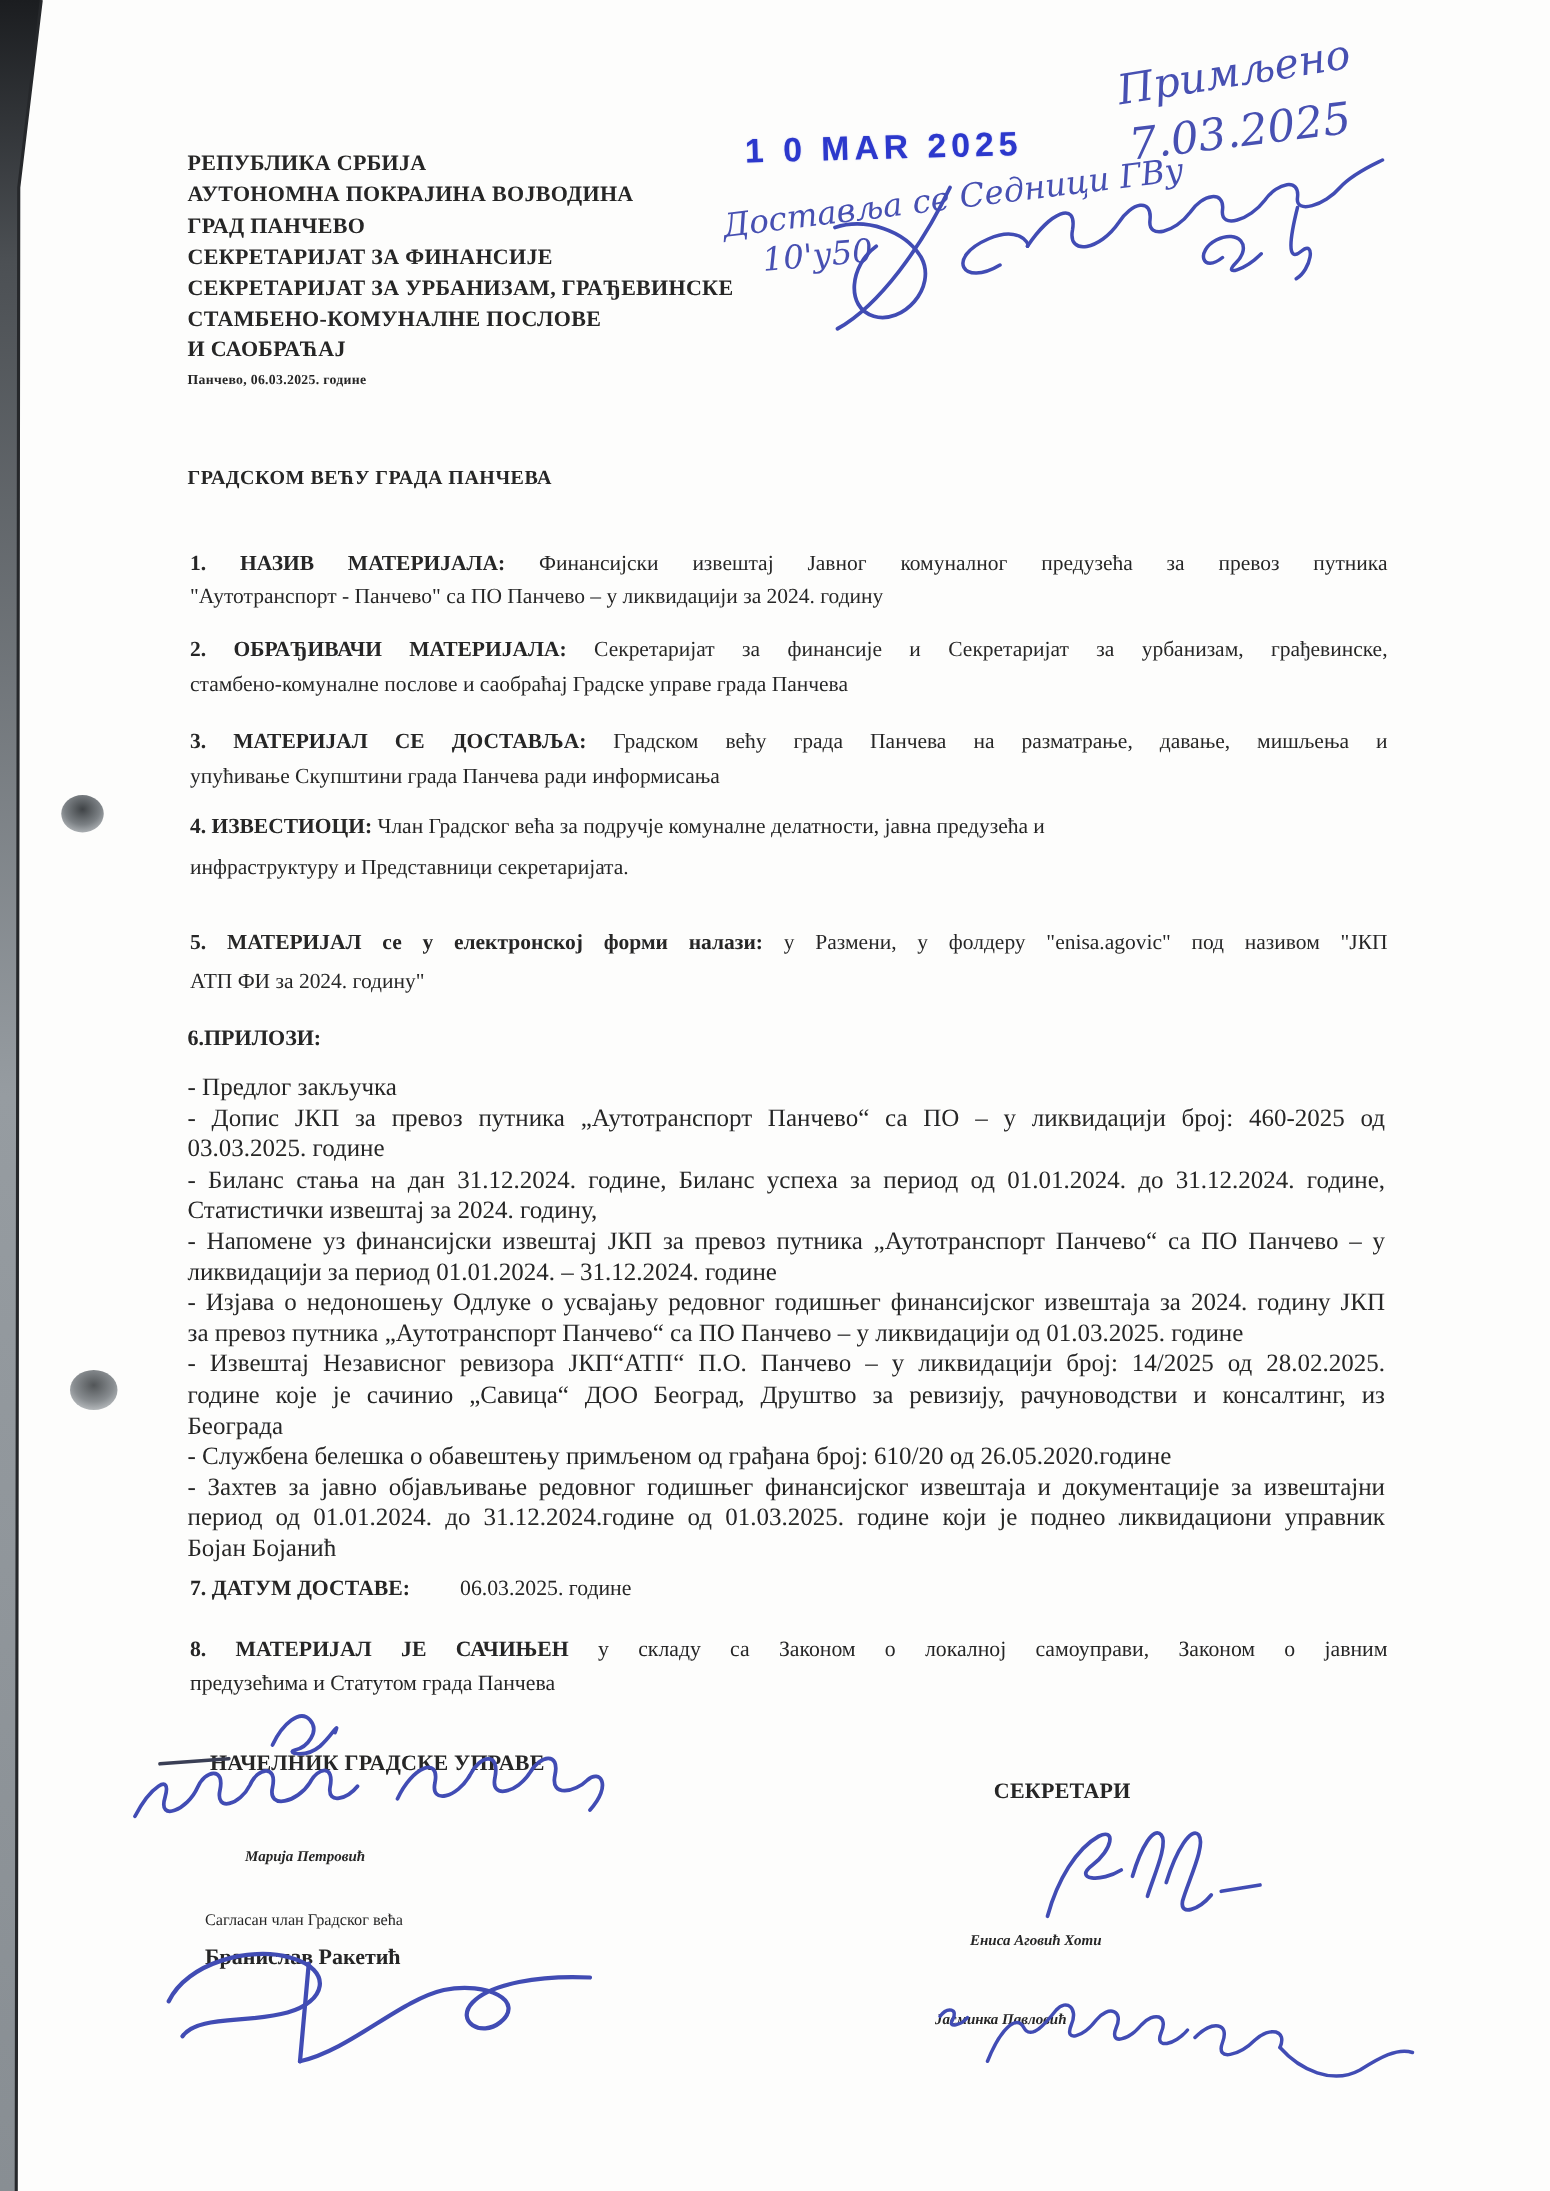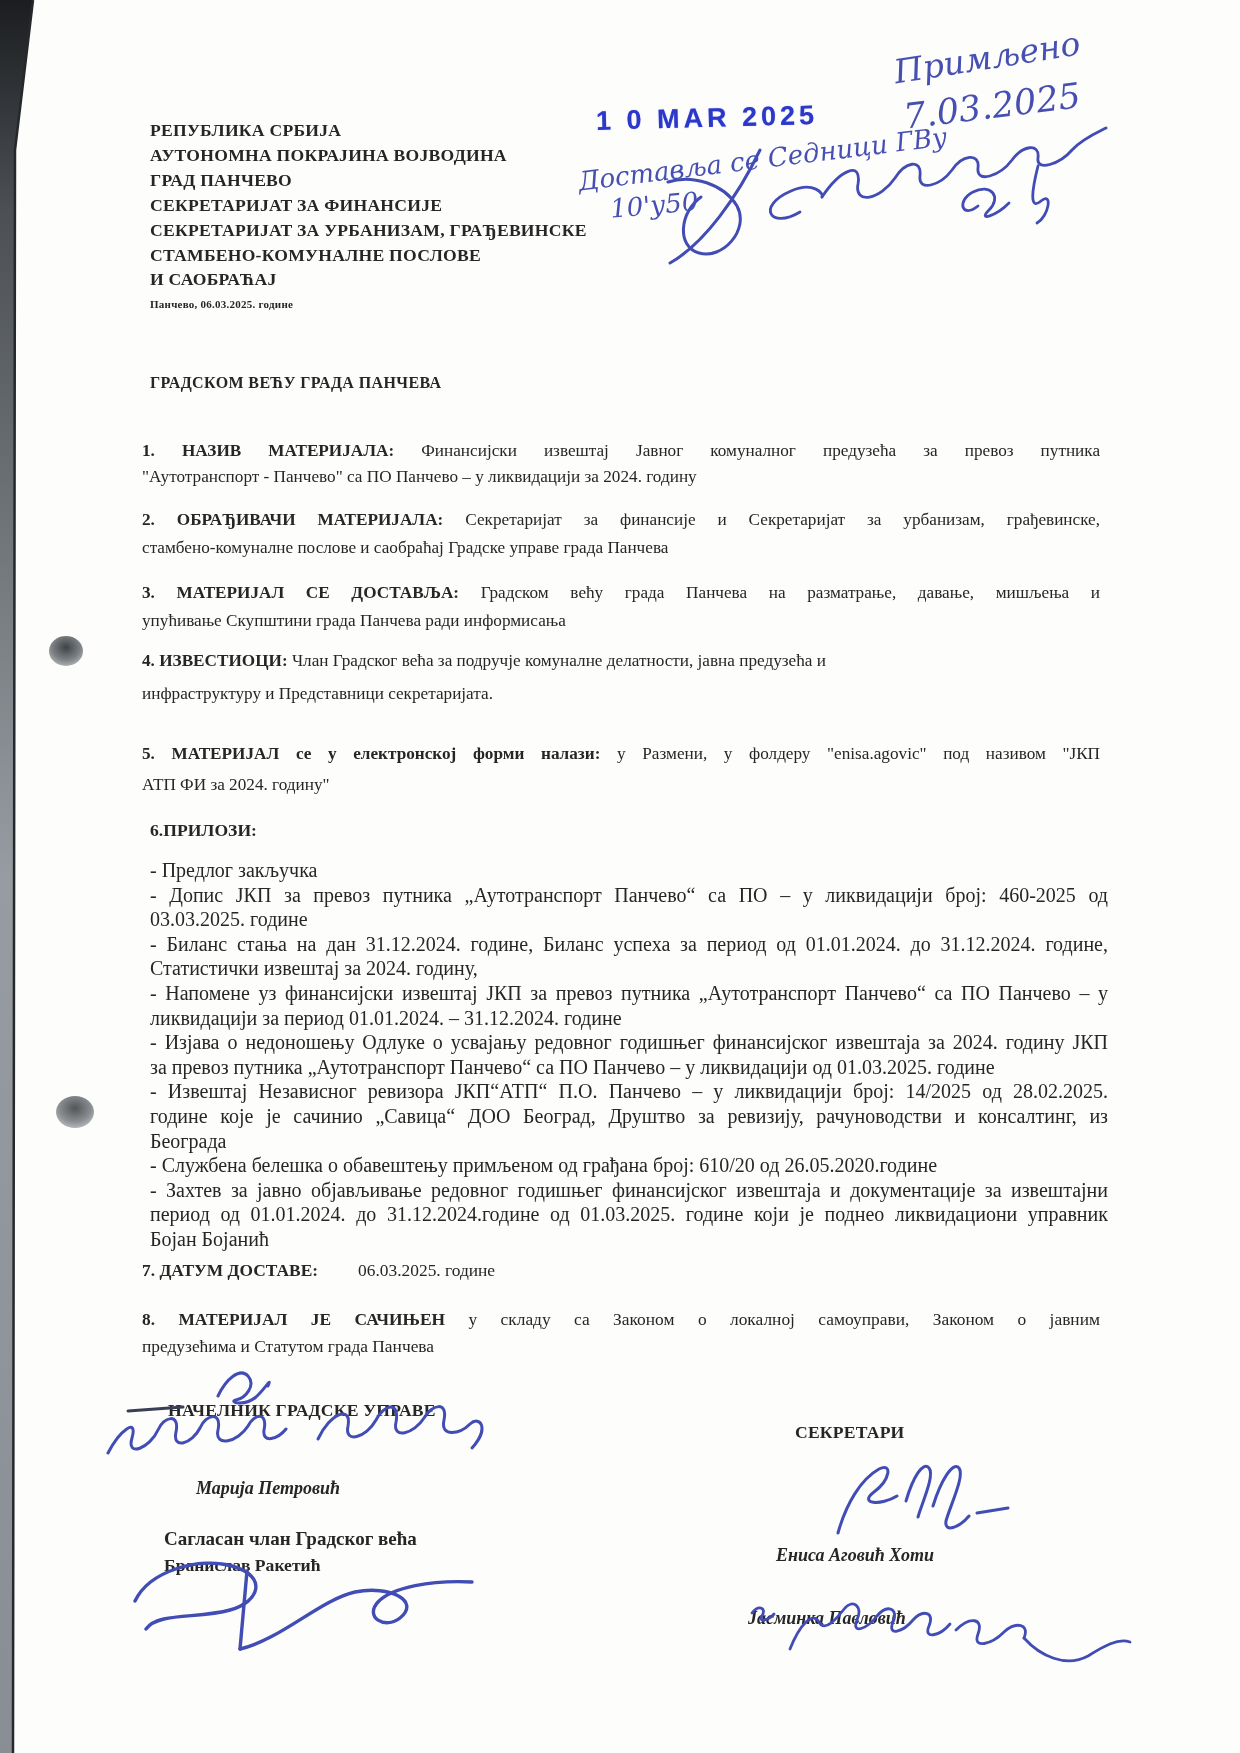--- a/index.html
+++ b/index.html
@@ -8,41 +8,41 @@
   svg.layer{position:absolute;left:0;top:0;pointer-events:none;}
   #edge-layer{z-index:1;}
   #ink-layer{z-index:6;}
   .txt{position:absolute;z-index:3;}
 
   .hdr{left:150px;top:118px;font-weight:bold;font-size:17.6px;line-height:24.9px;letter-spacing:.25px;}
   .hdr .hdate{font-size:11px;}
 
   .addr{left:150px;top:374px;font-weight:bold;font-size:16px;letter-spacing:.4px;}
 
-  .sec{left:142px;width:958px;font-size:17.2px;}
+  .sec{left:152px;width:958px;font-size:17.2px;}
   .ln{text-align:justify;}
   .jfull{text-align-last:justify;}
   .jlast{text-align-last:left;}
   .jplain{text-align:left;text-align-last:left;}
   .s1{top:438px;line-height:26px;}
   .s2{top:506px;line-height:27.5px;}
   .s3{top:579px;line-height:27.5px;}
   .s4{top:644px;line-height:33px;}
   .s5{top:738px;line-height:31px;}
   .att-h{left:150px;top:820px;font-weight:bold;font-size:17.6px;}
   .att{left:150px;top:858px;width:958px;font-size:20px;line-height:24.6px;}
   .s7{top:1260px;font-size:17.4px;}
   .gap{display:inline-block;width:40px;}
   .s8{top:1306px;line-height:27px;font-size:17.4px;}
 
   .sig-title{font-weight:bold;font-size:17.6px;letter-spacing:.2px;}
-  .sig-name{font-weight:bold;font-style:italic;font-size:18px;text-align:center;}
+  .sig-name{font-weight:bold;font-style:italic;font-size:12px;text-align:center;}
   .t-left{left:168px;top:1400px;}
   .n-left{left:196px;top:1478px;}
-  .c-title{left:164px;top:1528px;font-weight:bold;font-size:19px;}
+  .c-title{left:164px;top:1528px;font-weight:normal;font-size:13px;}
   .c-name{left:164px;top:1555px;font-weight:bold;font-size:17.6px;}
   .t-right{left:795px;top:1422px;}
   .n-right1{left:776px;top:1545px;}
   .n-right2{left:748px;top:1608px;}
 
   .stamp{left:596px;top:103px;z-index:5;color:#2c38cc;font-family:"Liberation Sans",sans-serif;
          font-weight:bold;font-size:27px;letter-spacing:4px;transform:rotate(-1.5deg);
          text-shadow:0 0 1px rgba(44,56,204,.55);white-space:nowrap;}
   .hw{z-index:5;font-family:"DejaVu Serif",serif;font-style:italic;color:#4750b2;white-space:nowrap;}
   .hw1{left:893px;top:38px;font-size:33px;transform:rotate(-9deg);}

